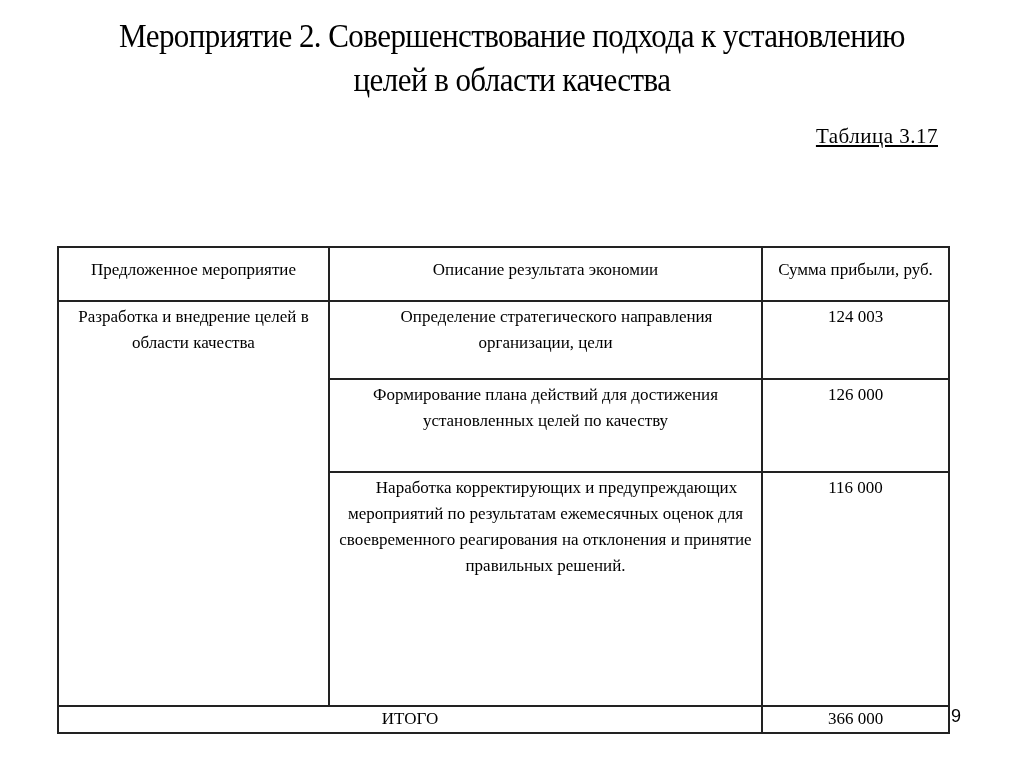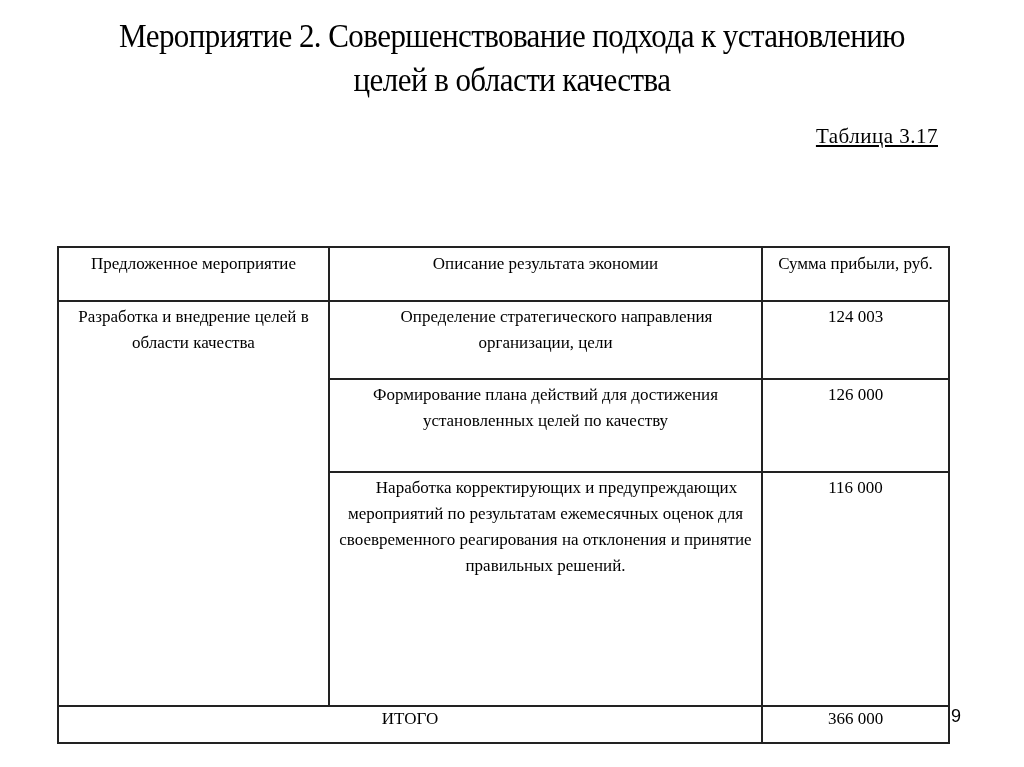--- a/index.html
+++ b/index.html
@@ -3,22 +3,22 @@
 <meta charset="utf-8">
 <style>
   html, body { margin:0; padding:0; background:#ffffff; }
   body { width:1024px; height:767px; position:relative; overflow:hidden; color:#000; font-family:"Liberation Serif", serif; }
   .title { position:absolute; left:0; top:14px; width:1024px; text-align:center; font-size:33px; line-height:44px; letter-spacing:-0.6px; transform:scaleX(0.94); transform-origin:center top; }
   .table-no { position:absolute; right:86px; top:124px; font-size:21px; letter-spacing:0.5px;text-decoration:underline; }
   .caption { position:absolute; left:100px; top:160px; width:860px; text-align:center; font-size:17px; line-height:36px; letter-spacing:0.4px; }
   table.data { position:absolute; left:57px; top:246px; border-collapse:collapse; font-size:17px; line-height:26px; }
   table.data td, table.data th { border:2px solid #222; vertical-align:top; text-align:center; font-weight:normal; padding:2px 6px 0 6px; }
   col.c1 { width:271px; } col.c2 { width:433px; } col.c3 { width:187px; }
-  tr.hdr { height:54px; } tr.hdr th { line-height:26px; padding-top:3px; }
-  tr.r1 { height:78px; } tr.r2 { height:93px; } tr.r3 { height:234px; } tr.tot { height:37px;margin-top:44px; }
+  tr.hdr { height:54px; } tr.hdr th { line-height:26px; padding-top:9px; }
+  tr.r1 { height:78px; } tr.r2 { height:93px; } tr.r3 { height:234px; } tr.tot { height:27px;margin-top:44px; }
   tr.tot td { line-height:22px; padding-top:1px; }
   .indent { text-indent:22px;font-family:Liberation Serif, serif; }
   .page-num { position:absolute; left:951px; top:706px; font-family:"Liberation Sans", sans-serif; font-size:18px; }
 </style>
 </head>
 <body>
 
 <div class="title">
   <div>Мероприятие 2. Совершенствование подхода к установлению</div>
   <div>целей в области качества</div>

